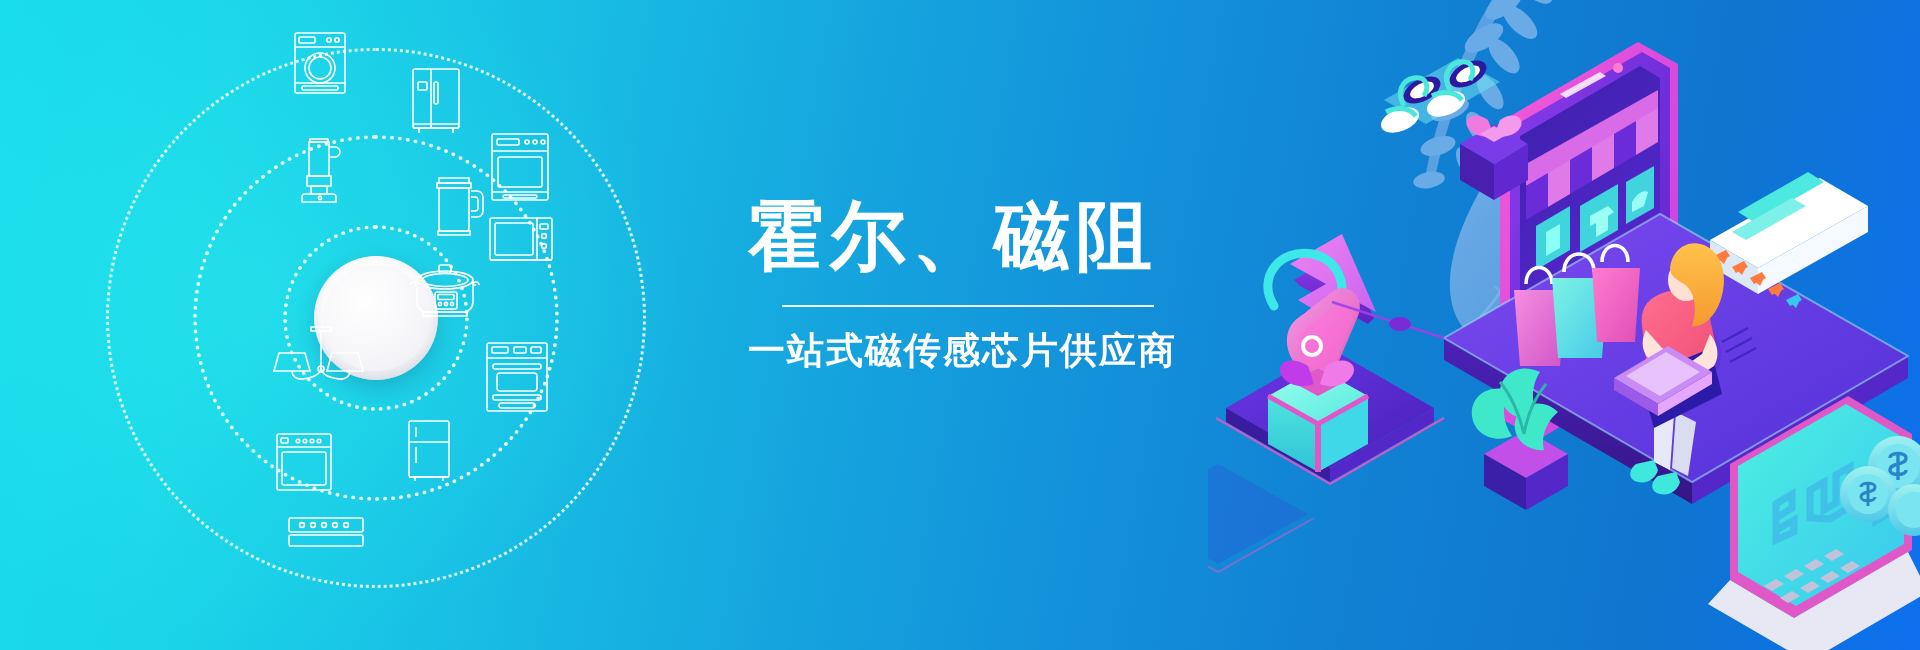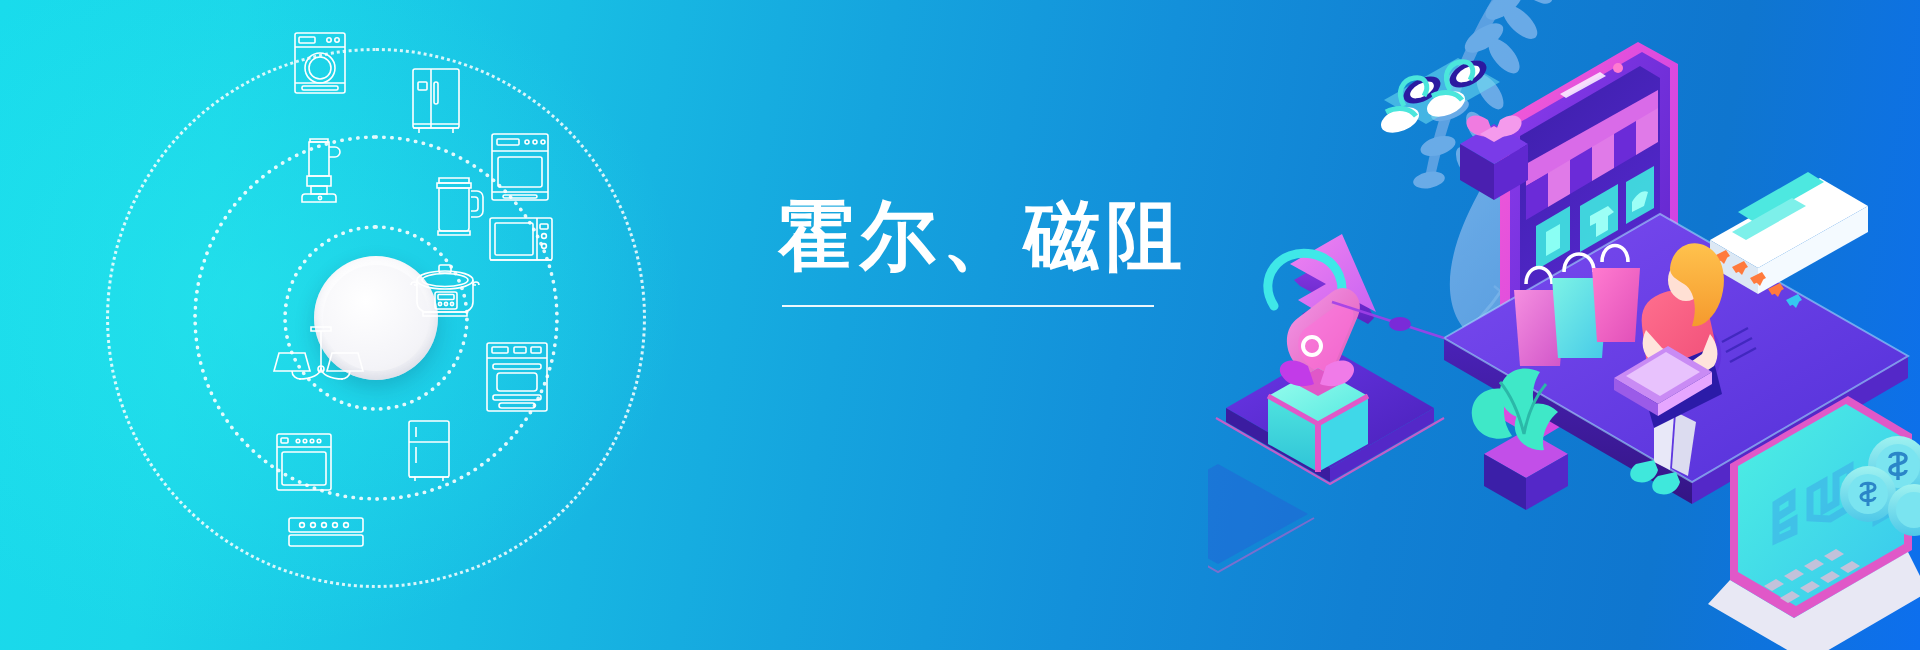--- a/index.html
+++ b/index.html
@@ -40,21 +40,21 @@
   }
   .hub:after{
     content:""; position:absolute; inset:9px; border-radius:50%;
     background:radial-gradient(circle at 40% 34%, #ffffff 0%, #f4f4f8 70%, #ececed 100%);
   }
 
   .ico{ position:absolute; color:#ffffff; }
   .ico svg{ display:block; overflow:visible; }
 
   
-  .copy{ position:absolute; left:748px; top:196px; width:440px; text-align:right; }
+  .copy{ position:absolute; left:748px; top:196px; width:440px; text-align:left; }
   .title{
     font-size:76px; line-height:1.06; font-weight:700; color:#ffffff;
     letter-spacing:6px; white-space:nowrap;
   }
   .rule{ width:372px; height:2px; background:rgba(255,255,255,.92); margin:28px auto 24px; }
   .subtitle{
     font-size:37px; line-height:1.1; font-weight:600; color:#ffffff;
     letter-spacing:2px; white-space:nowrap;
   }
 
@@ -228,20 +228,21 @@
           <circle cx="49" cy="10" r="2.4"></circle>
         <circle cx="60" cy="10" r="2.4"></circle>
         <rect x="3" y="20" width="74" height="11" rx="2"></rect>
       </svg>
     </div>
   </div>
 
   <div class="copy">
     <div class="title">霍尔、磁阻</div>
     <div class="rule"></div>
+    <div class="subtitle">一站式磁传感芯片供应商</div>
   </div>
 
   <div class="illus">
     <svg width="720" height="660" viewBox="0 0 720 660" fill="none">
       <defs>
         <linearGradient id="gPhoneBody" x1="0" y1="0" x2="1" y2="1">
           <stop offset="0" stop-color="#8A3BEC"></stop>
             <stop offset="1" stop-color="#5A24C8"></stop>
         </linearGradient>
         <linearGradient id="gPhoneEdge" x1="0" y1="0" x2="1" y2="1">

